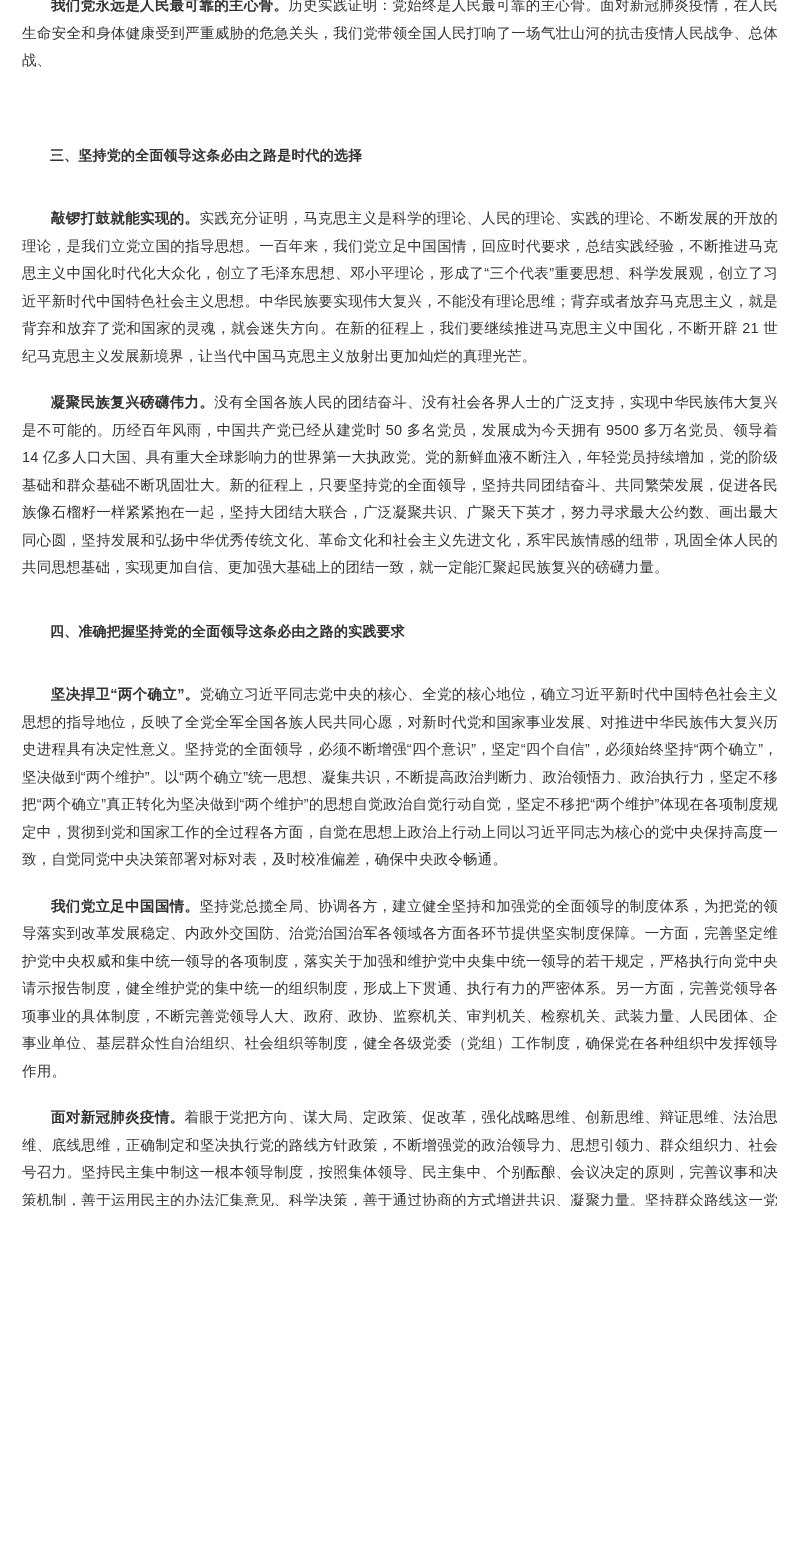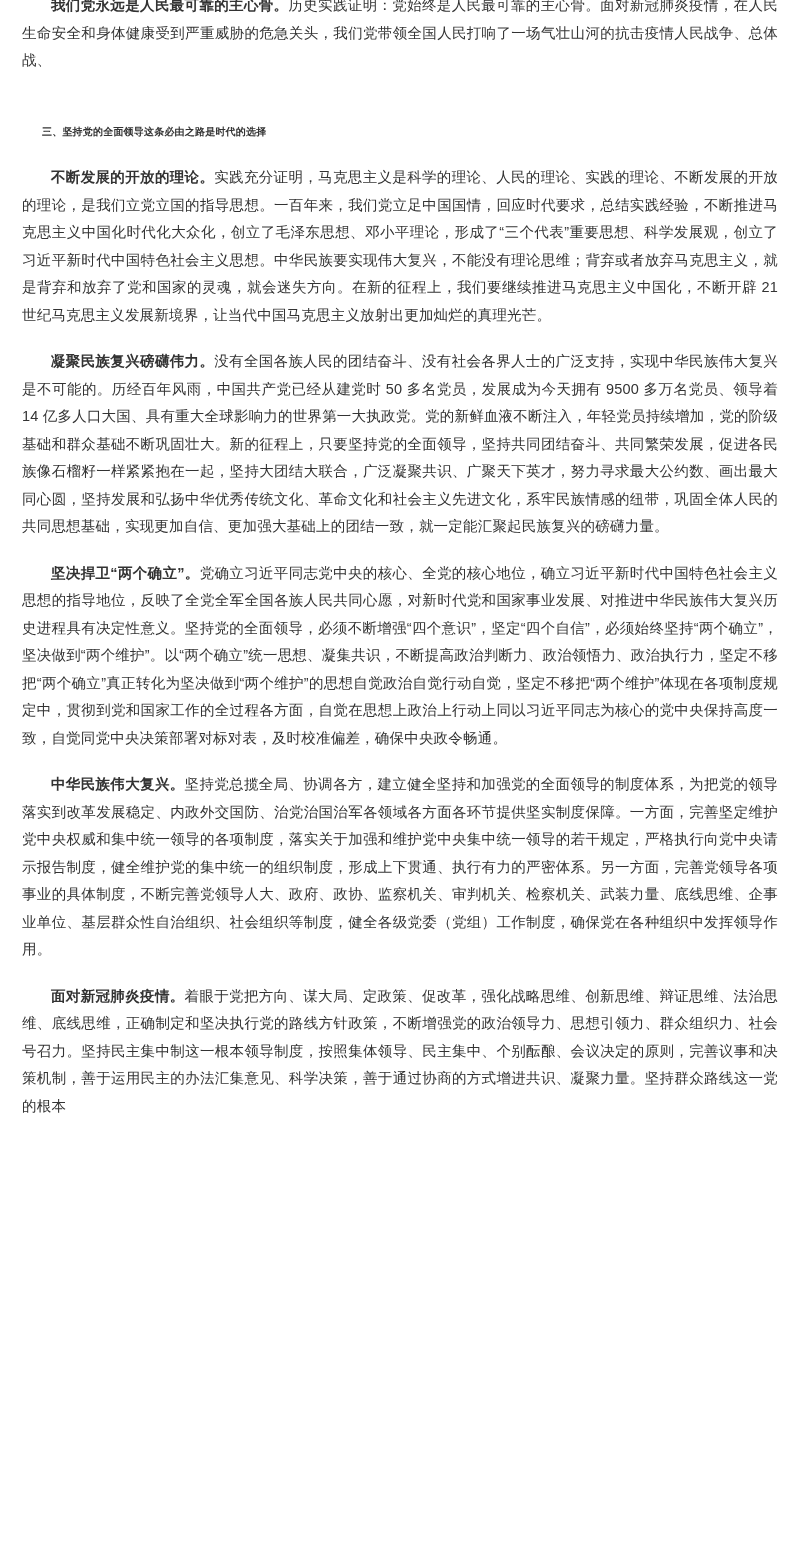--- a/index.html
+++ b/index.html
@@ -31,23 +31,23 @@
     margin-top: -8px; 
   }
   .para.no-indent {
     text-indent: 0;
   }
   .lead {
     font-weight: bold;
   }
   .heading {
     font-weight: bold;
-    font-size: 10px;
+    font-size: 14px;
     text-indent: 2em;
-    margin: 12px 0;
+    margin: 36px 0;
   }
   .page-gap {
     height: 12px;
   }
   .footer-banner {
     position: absolute;
     left: 0;
     right: 0;
     top: 1432px;
     padding: 8px 0 14px;
@@ -74,27 +74,28 @@
 <div class="page">
 
   <p class="para first"><b class="lead">我们党永远是人民最可靠的主心骨。</b><span>历史实践证明：党始终是人民最可靠的主心骨。面对新冠肺炎疫情，在人民生命安全和身体健康受到严重威胁的危急关头，我们党带领全国人民打响了一场气壮山河的抗击疫情人民战争、总体战、</span></p>
 
   <div class="page-gap"></div>
 
 
   <h3 class="heading">三、坚持党的全面领导这条必由之路是时代的选择</h3>
 
 
-  <p class="para"><b class="lead">不断发展的开放的理论。</b><span>实践充分证明，马克思主义是科学的理论、人民的理论、实践的理论、不断发展的开放的理论，是我们立党立国的指导思想。一百年来，我们党立足中国国情，回应时代要求，总结实践经验，不断推进马克思主义中国化时代化大众化，创立了毛泽东思想、邓小平理论，形成了“三个代表”重要思想、科学发展观，创立了习近平新时代中国特色社会主义思想。中华民族要实现伟大复兴，不能没有理论思维；背弃或者放弃马克思主义，就是背弃和放弃了党和国家的灵魂，就会迷失方向。在新的征程上，我们要继续推进马克思主义中国化，不断开辟 21 世纪马克思主义发展新境界，让当代中国马克思主义放射出更加灿烂的真理光芒。</span></p>
+  <p class="para"><b class="lead">敲锣打鼓就能实现的。</b><span>实践充分证明，马克思主义是科学的理论、人民的理论、实践的理论、不断发展的开放的理论，是我们立党立国的指导思想。一百年来，我们党立足中国国情，回应时代要求，总结实践经验，不断推进马克思主义中国化时代化大众化，创立了毛泽东思想、邓小平理论，形成了“三个代表”重要思想、科学发展观，创立了习近平新时代中国特色社会主义思想。中华民族要实现伟大复兴，不能没有理论思维；背弃或者放弃马克思主义，就是背弃和放弃了党和国家的灵魂，就会迷失方向。在新的征程上，我们要继续推进马克思主义中国化，不断开辟 21 世纪马克思主义发展新境界，让当代中国马克思主义放射出更加灿烂的真理光芒。</span></p>
 
   <p class="para"><b class="lead">凝聚民族复兴磅礴伟力。</b><span>没有全国各族人民的团结奋斗、没有社会各界人士的广泛支持，实现中华民族伟大复兴是不可能的。历经百年风雨，中国共产党已经从建党时 50 多名党员，发展成为今天拥有 9500 多万名党员、领导着 14 亿多人口大国、具有重大全球影响力的世界第一大执政党。党的新鲜血液不断注入，年轻党员持续增加，党的阶级基础和群众基础不断巩固壮大。新的征程上，只要坚持党的全面领导，坚持共同团结奋斗、共同繁荣发展，促进各民族像石榴籽一样紧紧抱在一起，坚持大团结大联合，广泛凝聚共识、广聚天下英才，努力寻求最大公约数、画出最大同心圆，坚持发展和弘扬中华优秀传统文化、革命文化和社会主义先进文化，系牢民族情感的纽带，巩固全体人民的共同思想基础，实现更加自信、更加强大基础上的团结一致，就一定能汇聚起民族复兴的磅礴力量。</span></p>
 
+  <h3 class="heading">四、准确把握坚持党的全面领导这条必由之路的实践要求</h3>
 
 
   <p class="para"><b class="lead">坚决捍卫“两个确立”。</b><span>党确立习近平同志党中央的核心、全党的核心地位，确立习近平新时代中国特色社会主义思想的指导地位，反映了全党全军全国各族人民共同心愿，对新时代党和国家事业发展、对推进中华民族伟大复兴历史进程具有决定性意义。坚持党的全面领导，必须不断增强“四个意识”，坚定“四个自信”，必须始终坚持“两个确立”，坚决做到“两个维护”。以“两个确立”统一思想、凝集共识，不断提高政治判断力、政治领悟力、政治执行力，坚定不移把“两个确立”真正转化为坚决做到“两个维护”的思想自觉政治自觉行动自觉，坚定不移把“两个维护”体现在各项制度规定中，贯彻到党和国家工作的全过程各方面，自觉在思想上政治上行动上同以习近平同志为核心的党中央保持高度一致，自觉同党中央决策部署对标对表，及时校准偏差，确保中央政令畅通。</span></p>
 
-  <p class="para"><b class="lead">中华民族伟大复兴。</b><span>坚持党总揽全局、协调各方，建立健全坚持和加强党的全面领导的制度体系，为把党的领导落实到改革发展稳定、内政外交国防、治党治国治军各领域各方面各环节提供坚实制度保障。一方面，完善坚定维护党中央权威和集中统一领导的各项制度，落实关于加强和维护党中央集中统一领导的若干规定，严格执行向党中央请示报告制度，健全维护党的集中统一的组织制度，形成上下贯通、执行有力的严密体系。另一方面，完善党领导各项事业的具体制度，不断完善党领导人大、政府、政协、监察机关、审判机关、检察机关、武装力量、底线思维、企事业单位、基层群众性自治组织、社会组织等制度，健全各级党委（党组）工作制度，确保党在各种组织中发挥领导作用。</span></p>
+  <p class="para"><b class="lead">我们党立足中国国情。</b><span>坚持党总揽全局、协调各方，建立健全坚持和加强党的全面领导的制度体系，为把党的领导落实到改革发展稳定、内政外交国防、治党治国治军各领域各方面各环节提供坚实制度保障。一方面，完善坚定维护党中央权威和集中统一领导的各项制度，落实关于加强和维护党中央集中统一领导的若干规定，严格执行向党中央请示报告制度，健全维护党的集中统一的组织制度，形成上下贯通、执行有力的严密体系。另一方面，完善党领导各项事业的具体制度，不断完善党领导人大、政府、政协、监察机关、审判机关、检察机关、武装力量、人民团体、企事业单位、基层群众性自治组织、社会组织等制度，健全各级党委（党组）工作制度，确保党在各种组织中发挥领导作用。</span></p>
 
   <p class="para"><b class="lead">面对新冠肺炎疫情。</b><span>着眼于党把方向、谋大局、定政策、促改革，强化战略思维、创新思维、辩证思维、法治思维、底线思维，正确制定和坚决执行党的路线方针政策，不断增强党的政治领导力、思想引领力、群众组织力、社会号召力。坚持民主集中制这一根本领导制度，按照集体领导、民主集中、个别酝酿、会议决定的原则，完善议事和决策机制，善于运用民主的办法汇集意见、科学决策，善于通过协商的方式增进共识、凝聚力量。坚持群众路线这一党的根本</span></p>
 
   <div class="footer-banner"><span>剩余1页</span><span class="footer-space"></span><span>下载后可查阅</span></div>
 
 </div>
 
 </body></html>

